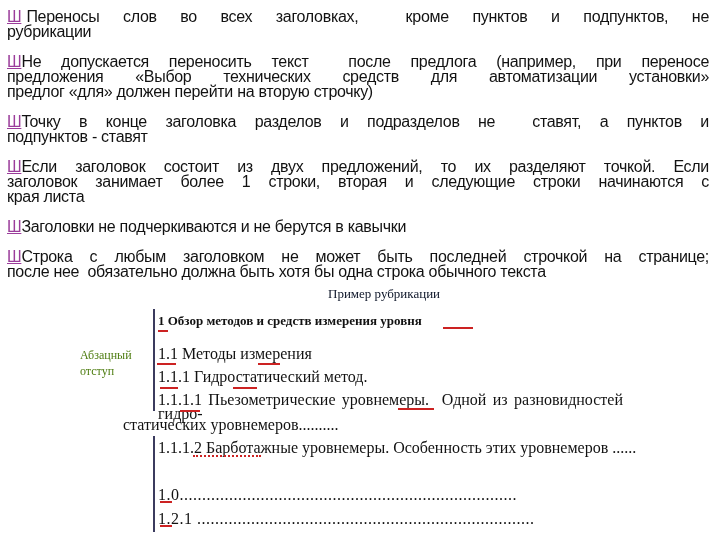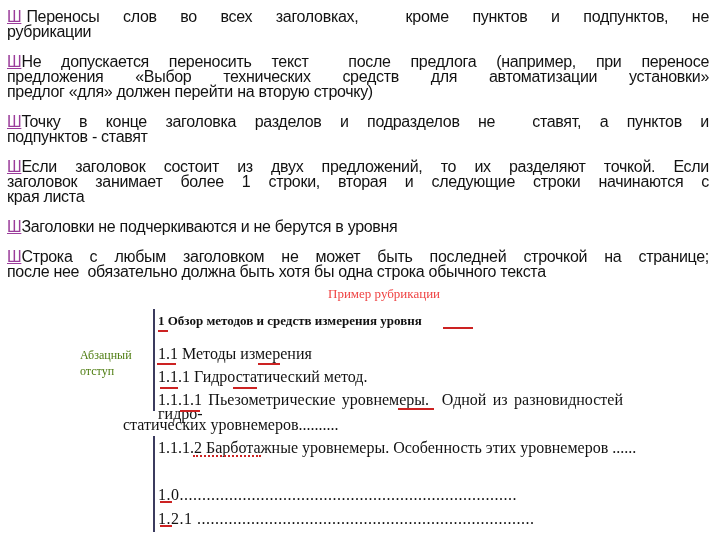--- a/index.html
+++ b/index.html
@@ -7,21 +7,21 @@
          font-family:"Liberation Sans",sans-serif;color:#121212;}
   
   .rules{position:absolute;left:7px;top:9px;width:702px;}
   .para{margin:0 0 15px 0;}
   .ln{font-size:16px;line-height:15px;white-space:pre-wrap;letter-spacing:-0.3px;}
   .jl{text-align:justify;text-align-last:justify;}
   .blt{color:#9b3d9b;text-decoration:underline;font-weight:normal;}
   .blt.sp{margin-right:5px;}
   
   .example{position:absolute;inset:0;font-family:"Liberation Serif",serif;color:#121212;}
-  .ex-title{position:absolute;left:328px;top:286px;font-size:13px;color:#ef4444;}
+  .ex-title{position:absolute;left:328px;top:286px;font-size:13px;color:#0f172a;}
   .side-label{position:absolute;left:80px;top:347px;font-size:12px;line-height:16px;color:#4d7c0f;}
   .vline{position:absolute;left:153px;width:2px;background:#3b3b5e;}
   .v1{top:309px;height:102px;}
   .v2{top:436px;height:96px;}
   .row{position:absolute;left:158px;font-size:16px;line-height:14px;white-space:pre;}
   .row.b{font-weight:bold;font-size:13px;}
   .row.cont{left:123px;}
   .row.just{width:465px;white-space:pre-wrap;text-align:justify;text-align-last:justify;}
   .row.dots{letter-spacing:0.5px;}
   .rm{position:absolute;height:2px;background:#cc2222;}
@@ -50,21 +50,21 @@
       <div class="ln">подпунктов - ставят</div>
     </div>
 
     <div class="para">
       <div class="ln jl"><span class="blt">Ш</span><span>Если заголовок состоит из двух предложений, то их разделяют точкой. Если</span></div>
       <div class="ln jl">заголовок занимает более 1 строки, вторая и следующие строки начинаются с</div>
       <div class="ln">края листа</div>
     </div>
 
     <div class="para">
-      <div class="ln"><span class="blt">Ш</span><span>Заголовки не подчеркиваются и не берутся в уровня</span></div>
+      <div class="ln"><span class="blt">Ш</span><span>Заголовки не подчеркиваются и не берутся в кавычки</span></div>
     </div>
 
     <div class="para">
       <div class="ln jl"><span class="blt">Ш</span><span>Строка с любым заголовком не может быть последней строчкой на странице;</span></div>
       <div class="ln">после нее  обязательно должна быть хотя бы одна строка обычного текста</div>
     </div>
 
   </div>
 
   <div class="example">

